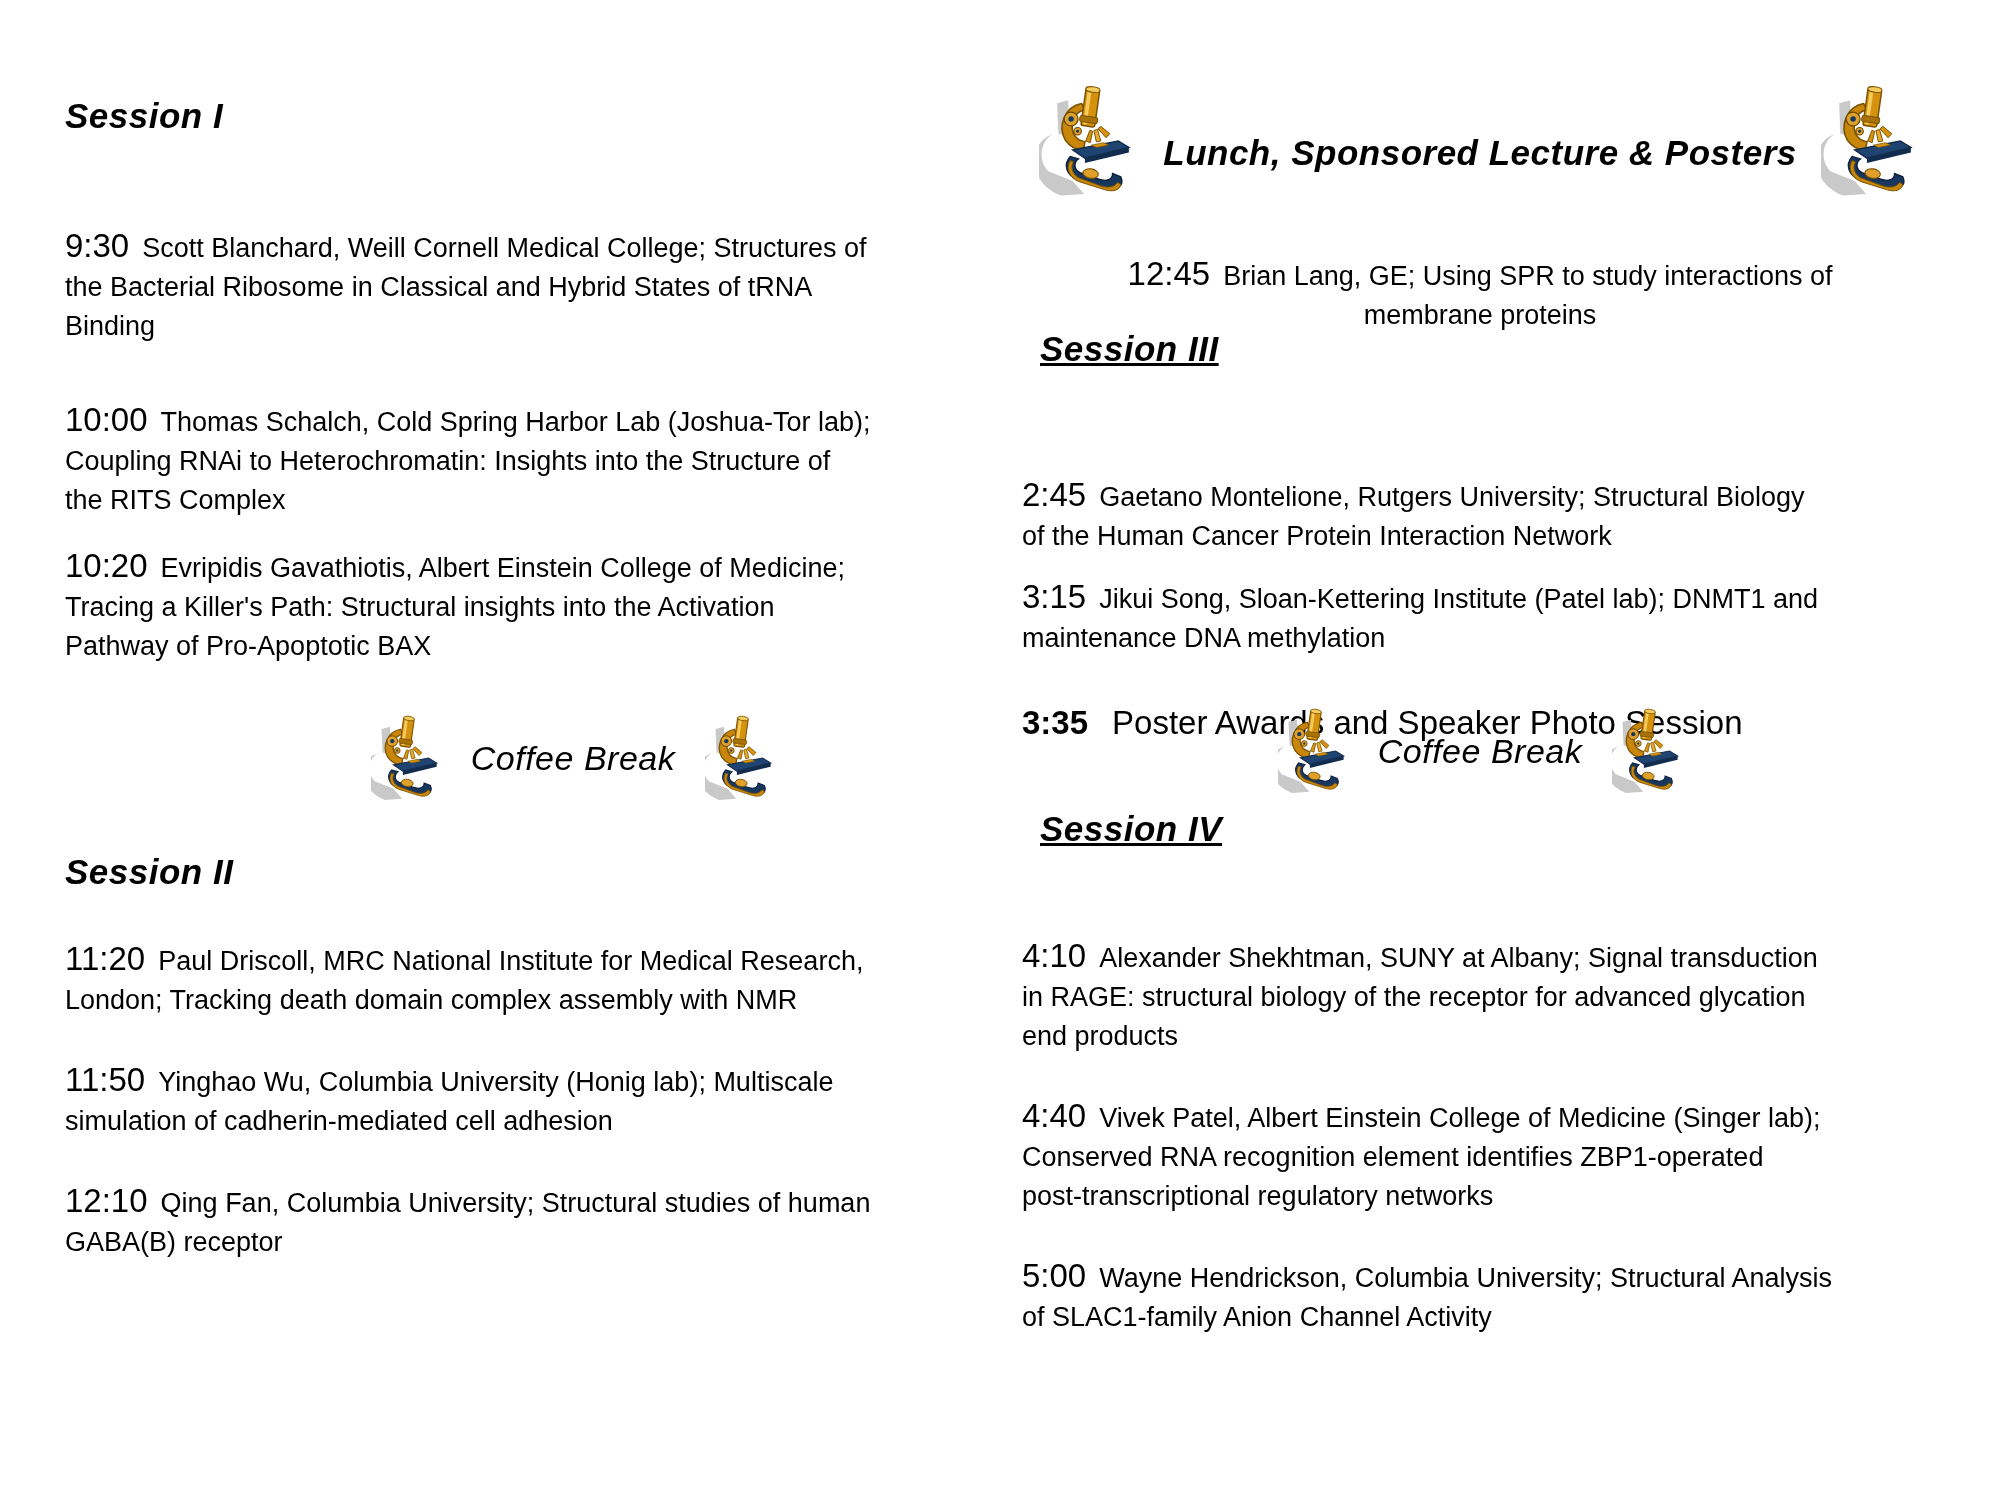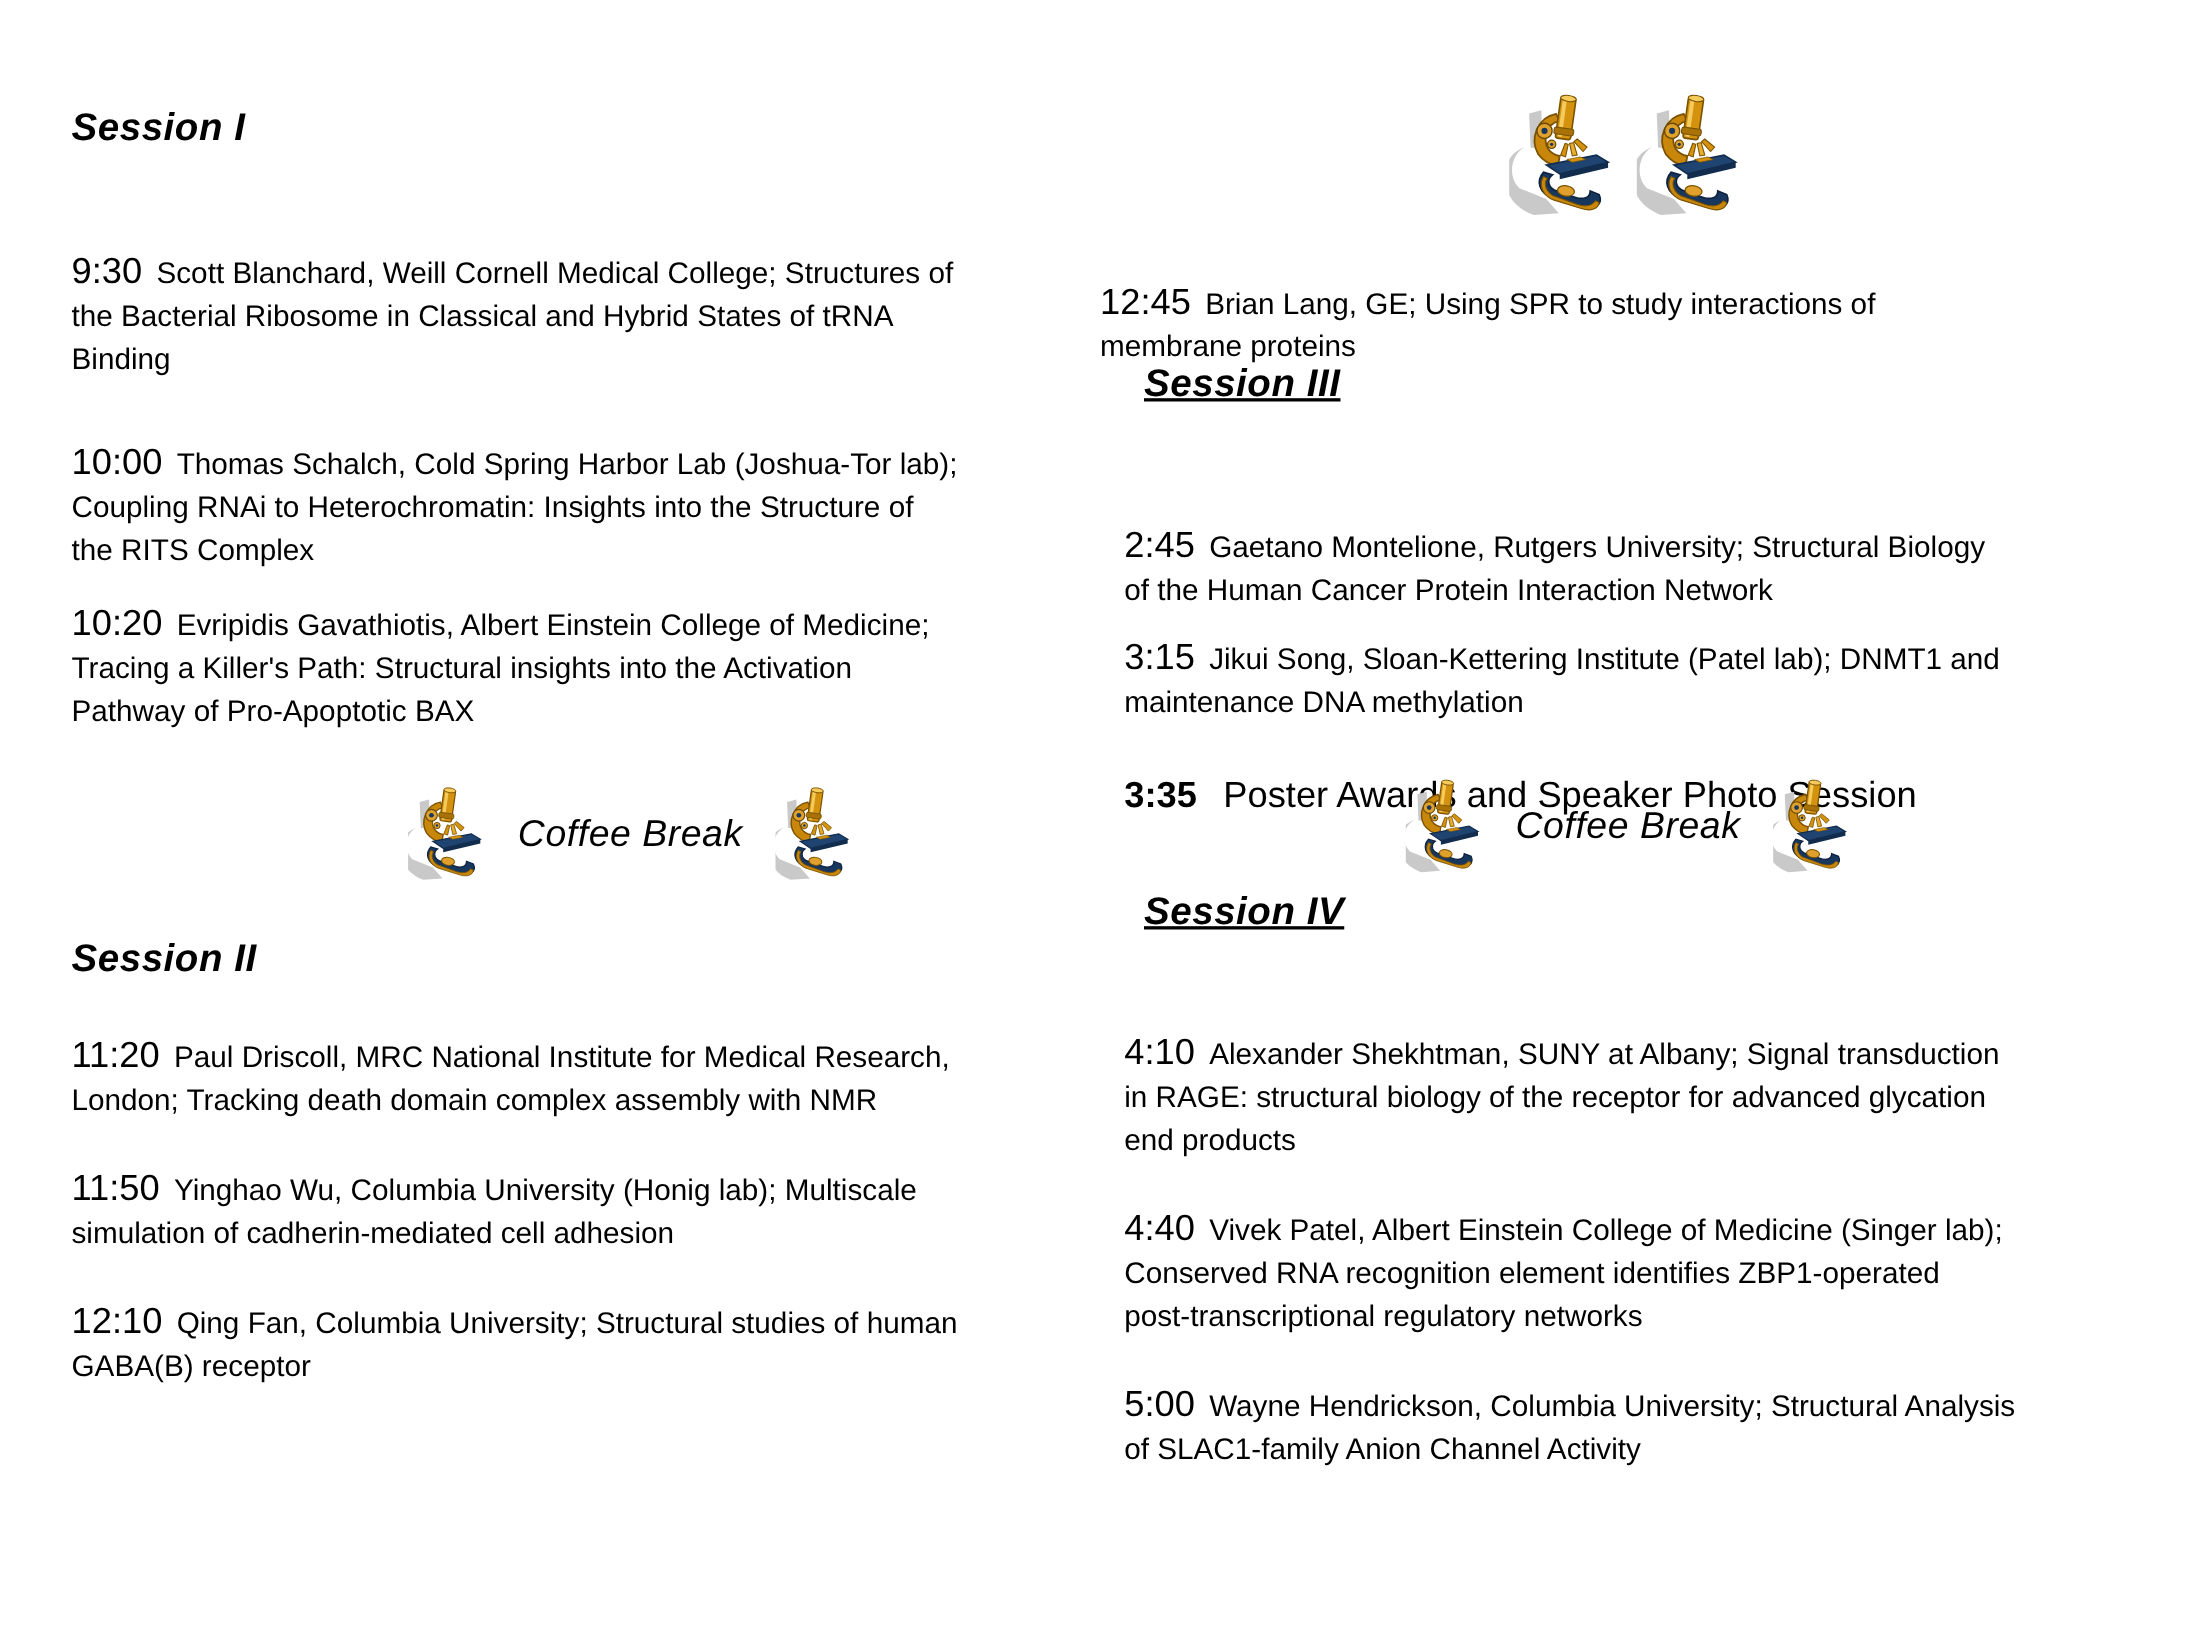--- a/index.html
+++ b/index.html
@@ -16,21 +16,21 @@
   }
   .session-h.left{left:65px;width:940px;}
   .session-h.right{left:1040px;width:960px;text-decoration:underline;}
   
   .entry{
     margin:0;font-size:27px;line-height:39px;white-space:pre-line;
   }
   .entry .time{font-size:33px;margin-right:13px;}
   .entry.big{font-size:33px;line-height:44px;}
   .entry.big .time{margin-right:24px;font-weight:bold;}
-  .entry.centered{text-align:left;}
+  .entry.centered{text-align:center;}
   .l-entry{left:65px;width:945px;}
   .r-entry{left:1022px;width:935px;}
   
   .banner-row{
     display:flex;align-items:center;justify-content:center;gap:30px;
   }
   .banner-label{
     font-size:34px;font-weight:normal;font-style:italic;letter-spacing:0.5px;
   }
   .lunch-title{
@@ -124,20 +124,21 @@
 </p>
 <p class="abs entry l-entry" style="top:1142px">
   <span class="time">12:10</span><span class="desc">Qing Fan, Columbia University; Structural studies of human
 GABA(B) receptor</span>
 </p>
 
 <div class="abs banner-row" style="left:1000px;top:82px;width:960px;gap:16px">
   <svg class="scope scope-lg hdr" viewBox="0 0 112 140">
       <use href="#scope-art"></use>
     </svg>
+  <h2 class="lunch-title">Lunch, Sponsored Lecture &amp; Posters</h2>
   <svg class="scope scope-lg hdr" viewBox="0 0 112 140">
       <use href="#scope-art"></use>
     </svg>
 </div>
 
 <p class="abs entry centered" style="left:1000px;top:215px;width:960px">
   <span class="time">12:45</span><span class="desc">Brian Lang, GE; Using SPR to study interactions of
 membrane proteins</span>
 </p>
 

